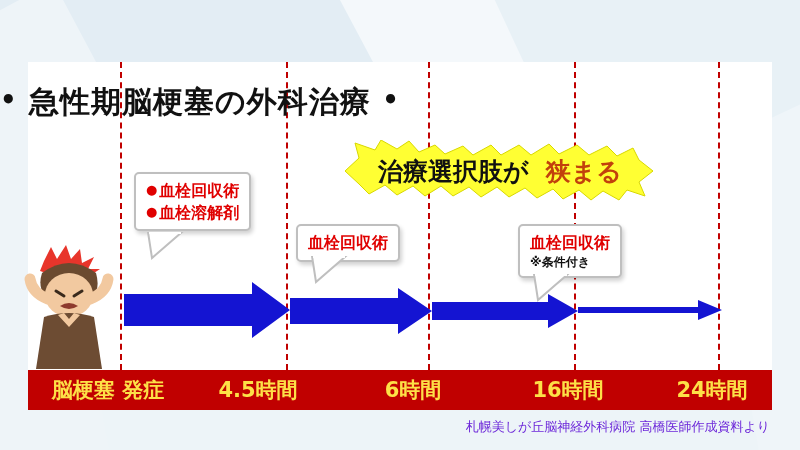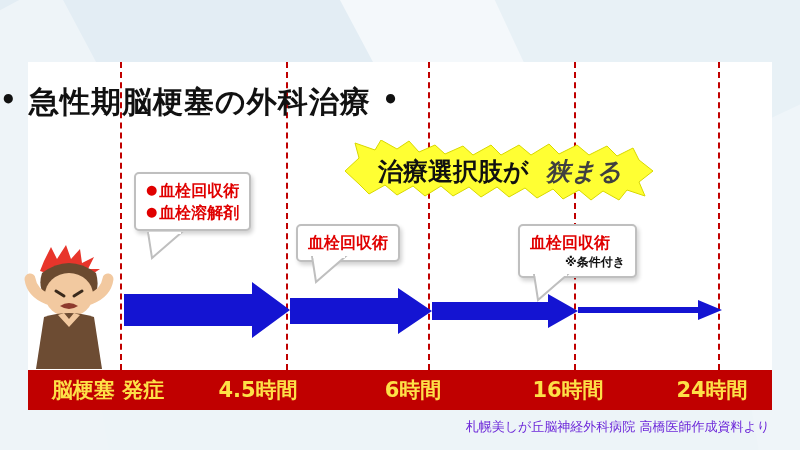--- a/index.html
+++ b/index.html
@@ -40,32 +40,32 @@
   .burst{
     position:absolute;left:345px;top:140px;width:310px;height:62px;
   }
   .burst svg{position:absolute;left:0;top:0;}
   .burst .btxt{
     position:absolute;left:0;top:0;width:310px;height:62px;
     display:flex;align-items:center;justify-content:center;
     font-size:25px;font-weight:bold;color:#111;
     font-family:"DejaVu Sans",sans-serif;white-space:nowrap;gap:17px;
   }
-  .burst .btxt .red{color:#404040;font-style:italic;}
+  .burst .btxt .red{color:#c2410c;}
 
   
   .callout{
     position:absolute;background:#fff;border:2px solid #bfbfbf;border-radius:5px;
     box-shadow:2px 3px 4px rgba(0,0,0,.18);
     color:#e00000;font-weight:bold;font-family:"DejaVu Sans",sans-serif;
     padding:6px 10px;line-height:1.35;
   }
   .callout .li{white-space:nowrap;font-size:16px;}
   .callout .li .bullet{color:#e00000;font-size:13px;vertical-align:2px;margin-right:2px;}
-  .callout .note{color:#111;font-size:12px;font-weight:bold;white-space:nowrap;margin-left:35px;}
+  .callout .note{color:#111;font-size:12px;font-weight:bold;white-space:nowrap;}
 
   
   .arrow{position:absolute;}
 
   
   .timeline{
     position:absolute;left:28px;top:370px;width:744px;height:40px;background:#c00000;
   }
   .timeline .lbl{
     position:absolute;top:0;height:40px;display:flex;align-items:center;justify-content:center;

